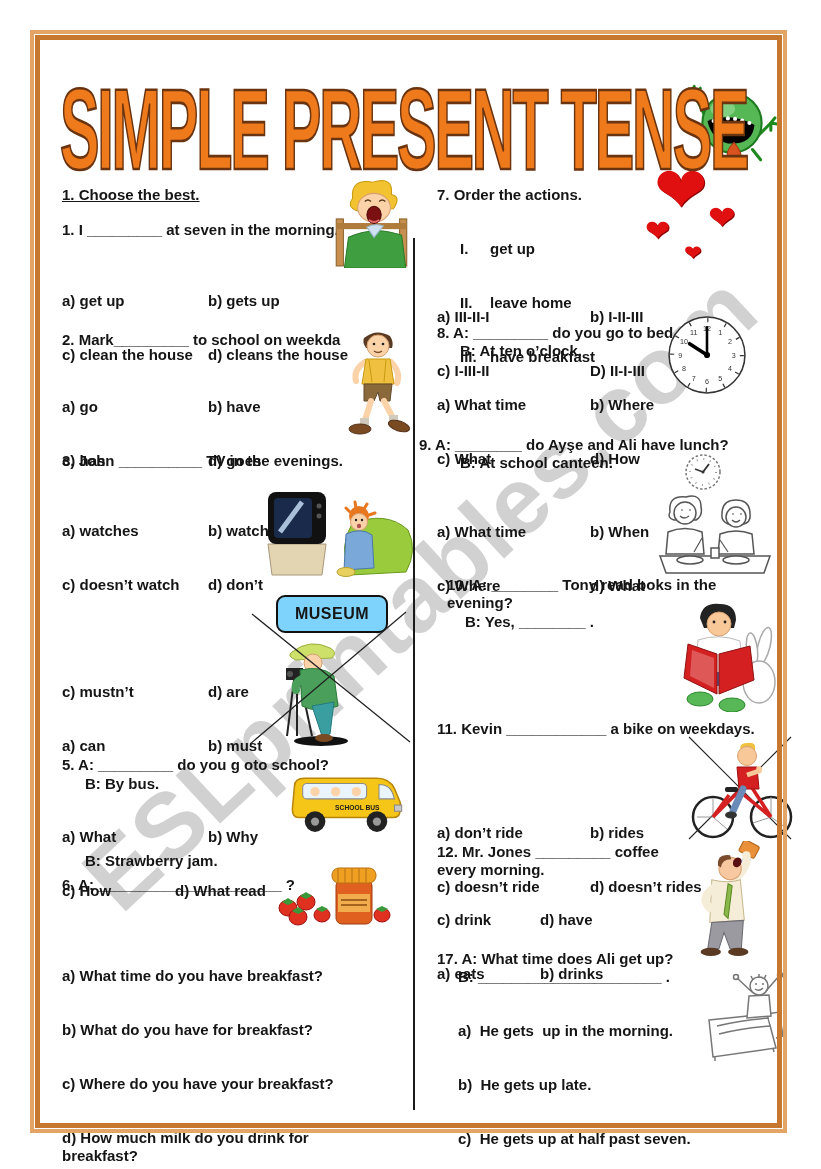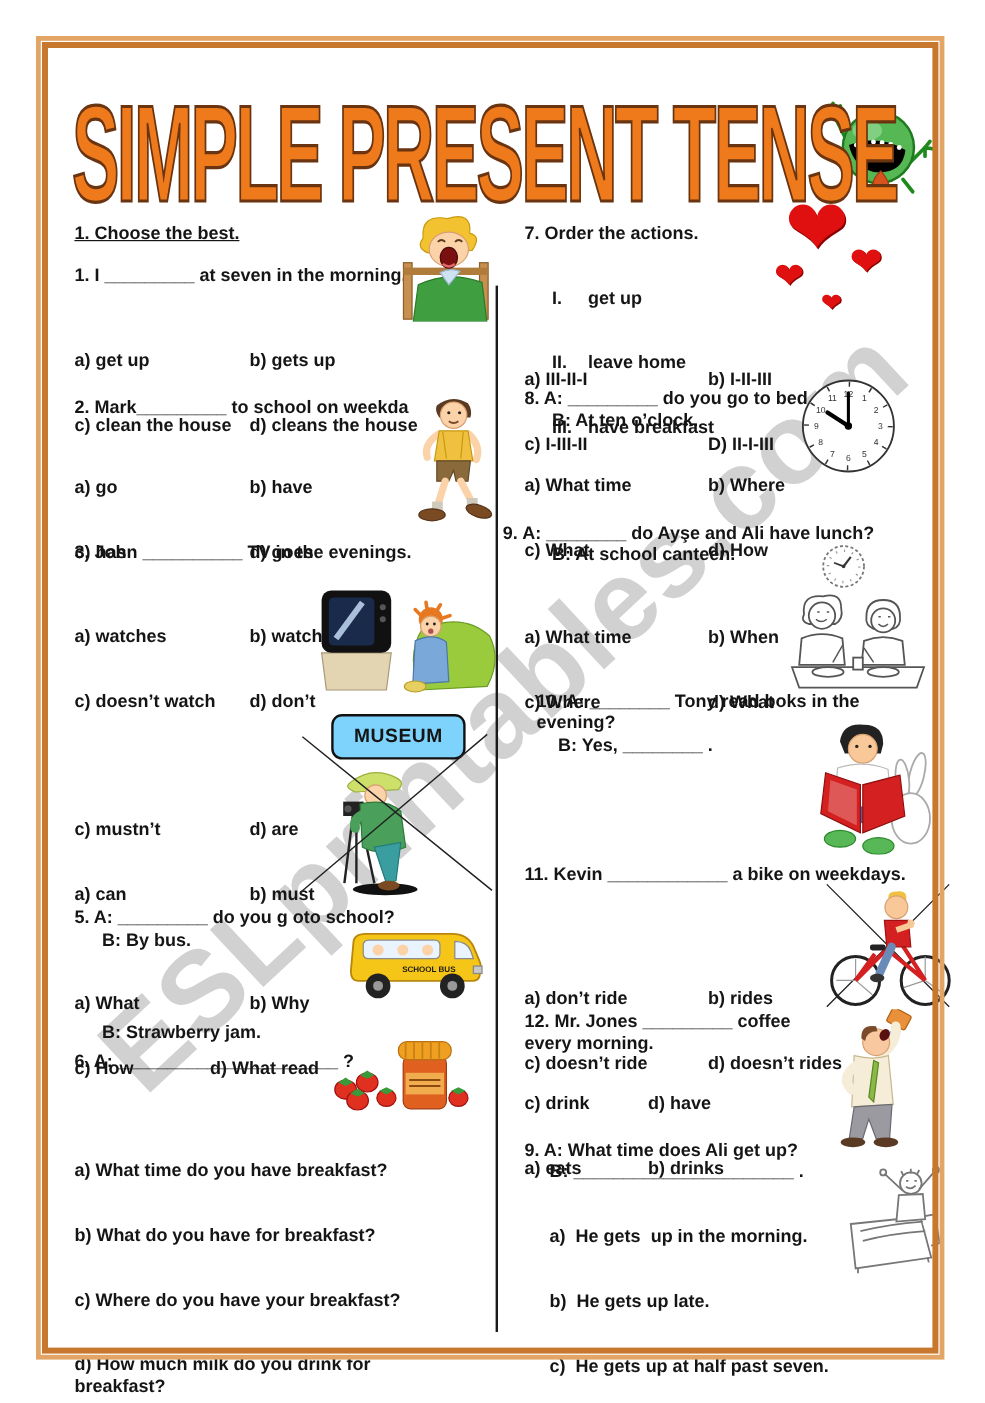--- a/index.html
+++ b/index.html
@@ -379,21 +379,21 @@
       <ellipse cx="63" cy="21" rx="4" ry="5" fill="#5a1010" transform="rotate(30 63 21)"></ellipse>
       <path d="M38 38 Q54 42 66 38 L70 78 L36 80 Z" fill="#f6edd8" stroke="#c8b890"></path>
       <path d="M54 42 L58 44 L54 76 L50 72 Z" fill="#8ab84a" stroke="#5a8a20"></path>
       <path d="M40 46 Q26 56 36 66" stroke="#f6edd8" stroke-width="8" fill="none" stroke-linecap="round"></path>
       <path d="M38 80 L34 106 L45 106 L50 90 L56 106 L67 106 L69 78 Z" fill="#9a9aa0" stroke="#6a6a72"></path>
       <ellipse cx="37" cy="109" rx="10" ry="4" fill="#5a3a22"></ellipse>
       <ellipse cx="64" cy="109" rx="10" ry="4" fill="#5a3a22"></ellipse>
     </svg>
   </div>
 
-  <div class="t" style="left:437px;top:950px">9. A: What time does Ali get up?</div>
+  <div class="t" style="left:437px;top:950px">17. A: What time does Ali get up?</div>
   <div class="t" style="left:458px;top:968px">B: ______________________ .</div>
   <div class="t" style="left:458px;top:986px;width:272px">
     <div>a)  He gets  up in the morning.</div>
     <div>b)  He gets up late.</div>
     <div>c)  He gets up at half past seven.</div>
     
   </div>
   <div class="img" style="left:702px;top:970px">
     <svg width="84" height="92" viewBox="0 0 82 92">
       <g fill="#fff" stroke="#777" stroke-width="1.5">

